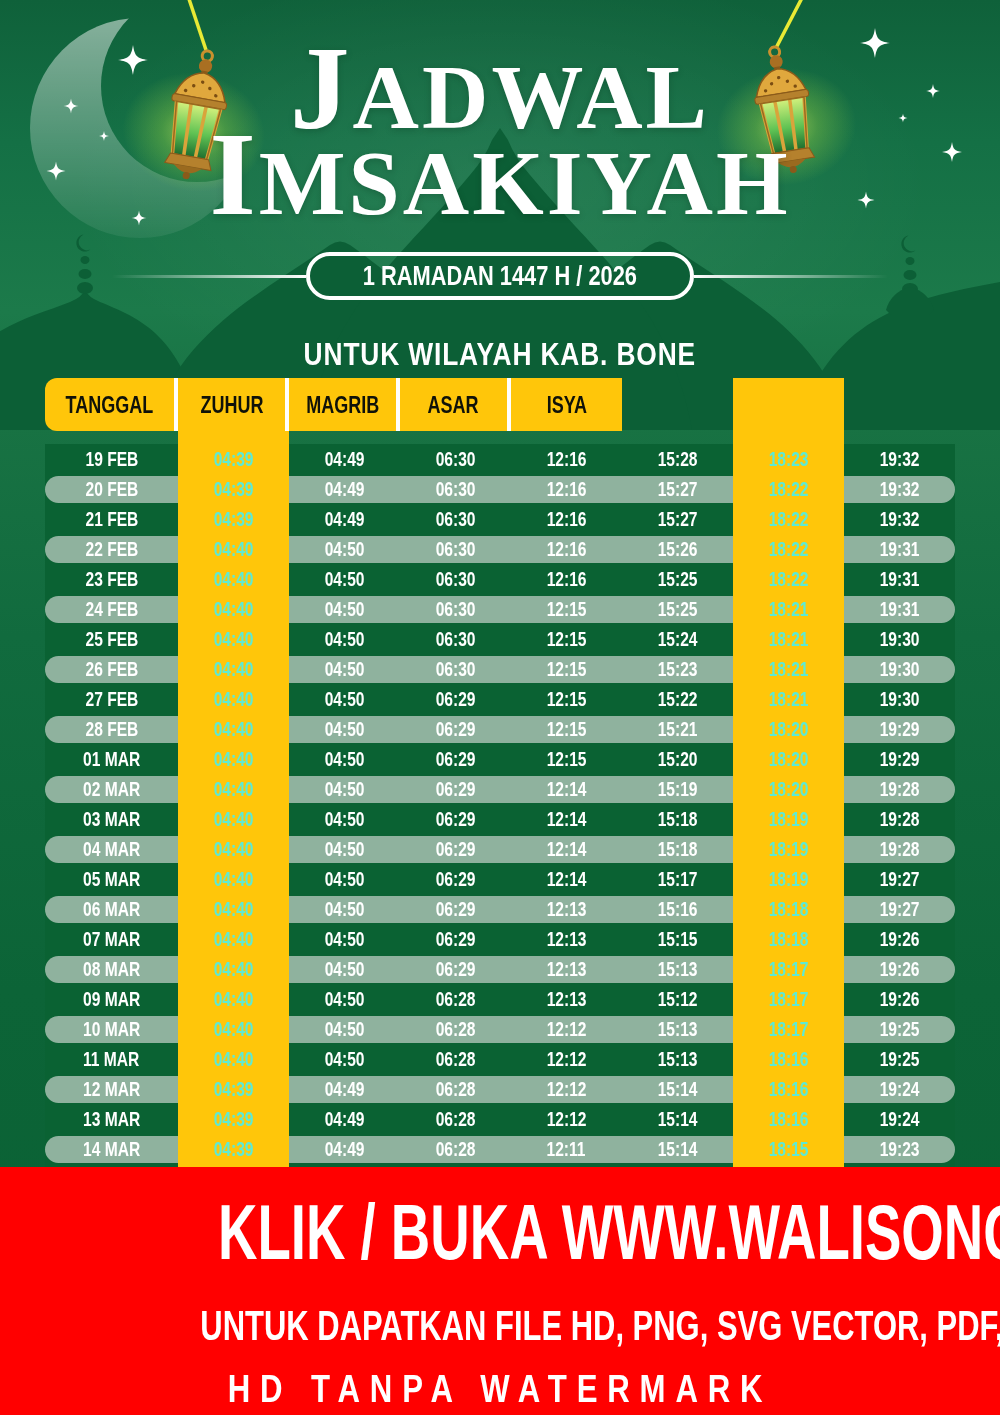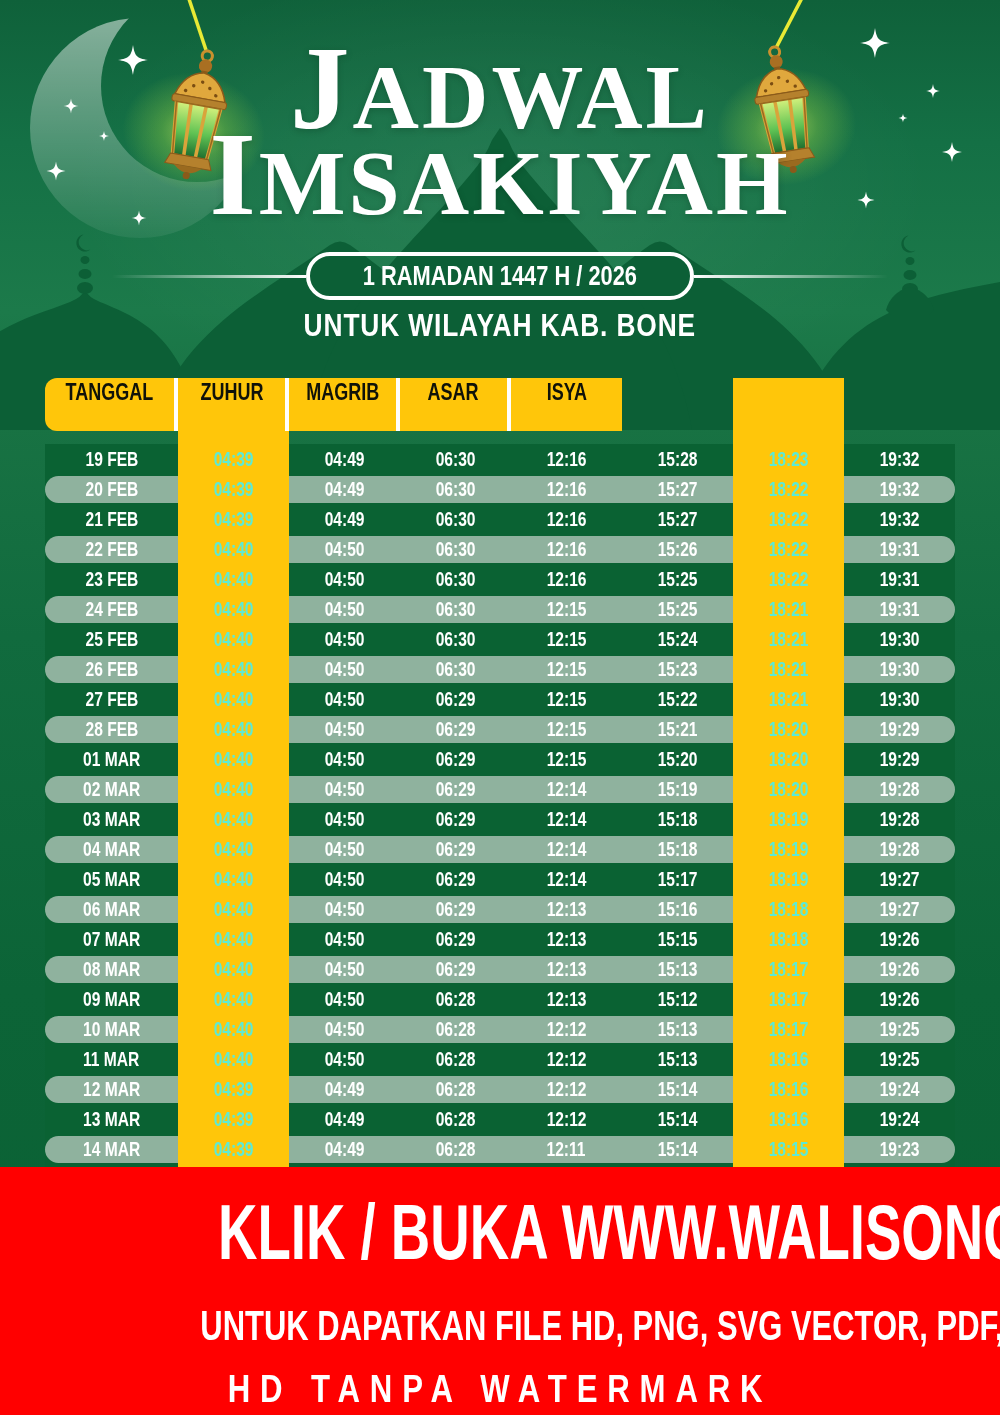--- a/index.html
+++ b/index.html
@@ -17,30 +17,30 @@
   .tl{display:block;font-size:92px;line-height:77px;letter-spacing:3px;text-transform:uppercase;
       text-shadow:0 2px 6px rgba(0,40,20,.25);}
   .tl::first-letter{font-size:119px;}
   .badge-row{display:flex;align-items:center;margin:30px 112px 0 112px;}
   .hline{flex:1;height:3px;}
   .hline.l{background:linear-gradient(90deg,rgba(255,255,255,0),#fff);}
   .hline.r{background:linear-gradient(270deg,rgba(255,255,255,0),#fff);}
   .badge{border:4px solid #fff;border-radius:30px;padding:4px 14px;white-space:nowrap;}
   .badge .cnd{font-size:28px;font-weight:bold;}
   .cnd{display:inline-block;transform:scaleX(.78);transform-origin:center;white-space:nowrap;}
-  .subtitle{margin-top:8px;font-weight:bold;}
+  .subtitle{margin-top:37px;font-weight:bold;}
   .subtitle .cnd{font-size:31px;transform:scaleX(.85);letter-spacing:1px;}
   
   .table{position:absolute;left:45px;right:45px;top:378px;bottom:0;z-index:2;}
   .band{position:absolute;top:0;bottom:0;background:#FFC60A;z-index:2;width:calc((100% - 133px)/7);}
   .band.imsak{left:133px;}
   .band.magrib{left:calc(133px + 5*((100% - 133px)/7));}
   .thead{position:relative;z-index:4;display:grid;grid-template-columns:133px repeat(7,1fr);
          height:53px;border-radius:12px;overflow:hidden;}
-  .hcell{background:#FFC60A;display:flex;justify-content:center;
+  .hcell{background:#FFC60A;display:flex;align-items:center;justify-content:center;
          color:#101209;font-weight:bold;box-sizing:border-box;}
   .hcell:not(:last-child){border-right:4px solid #fff;}
   .hcell .cnd{font-size:24px;transform:scaleX(.75);}
   .tbody{margin-top:13px;background:#0A6233;}
   .trow{position:relative;height:30px;display:grid;grid-template-columns:133px repeat(7,1fr);}
   .trow.light::before{content:'';position:absolute;left:0;right:0;top:1.5px;bottom:1.5px;
          background:#8FB29E;border-radius:14px;z-index:0;}
   .cell{position:relative;z-index:3;display:flex;align-items:center;justify-content:center;
         color:#fff;font-weight:bold;}
   .cell .cnd{font-size:20px;transform:scaleX(.78);}

